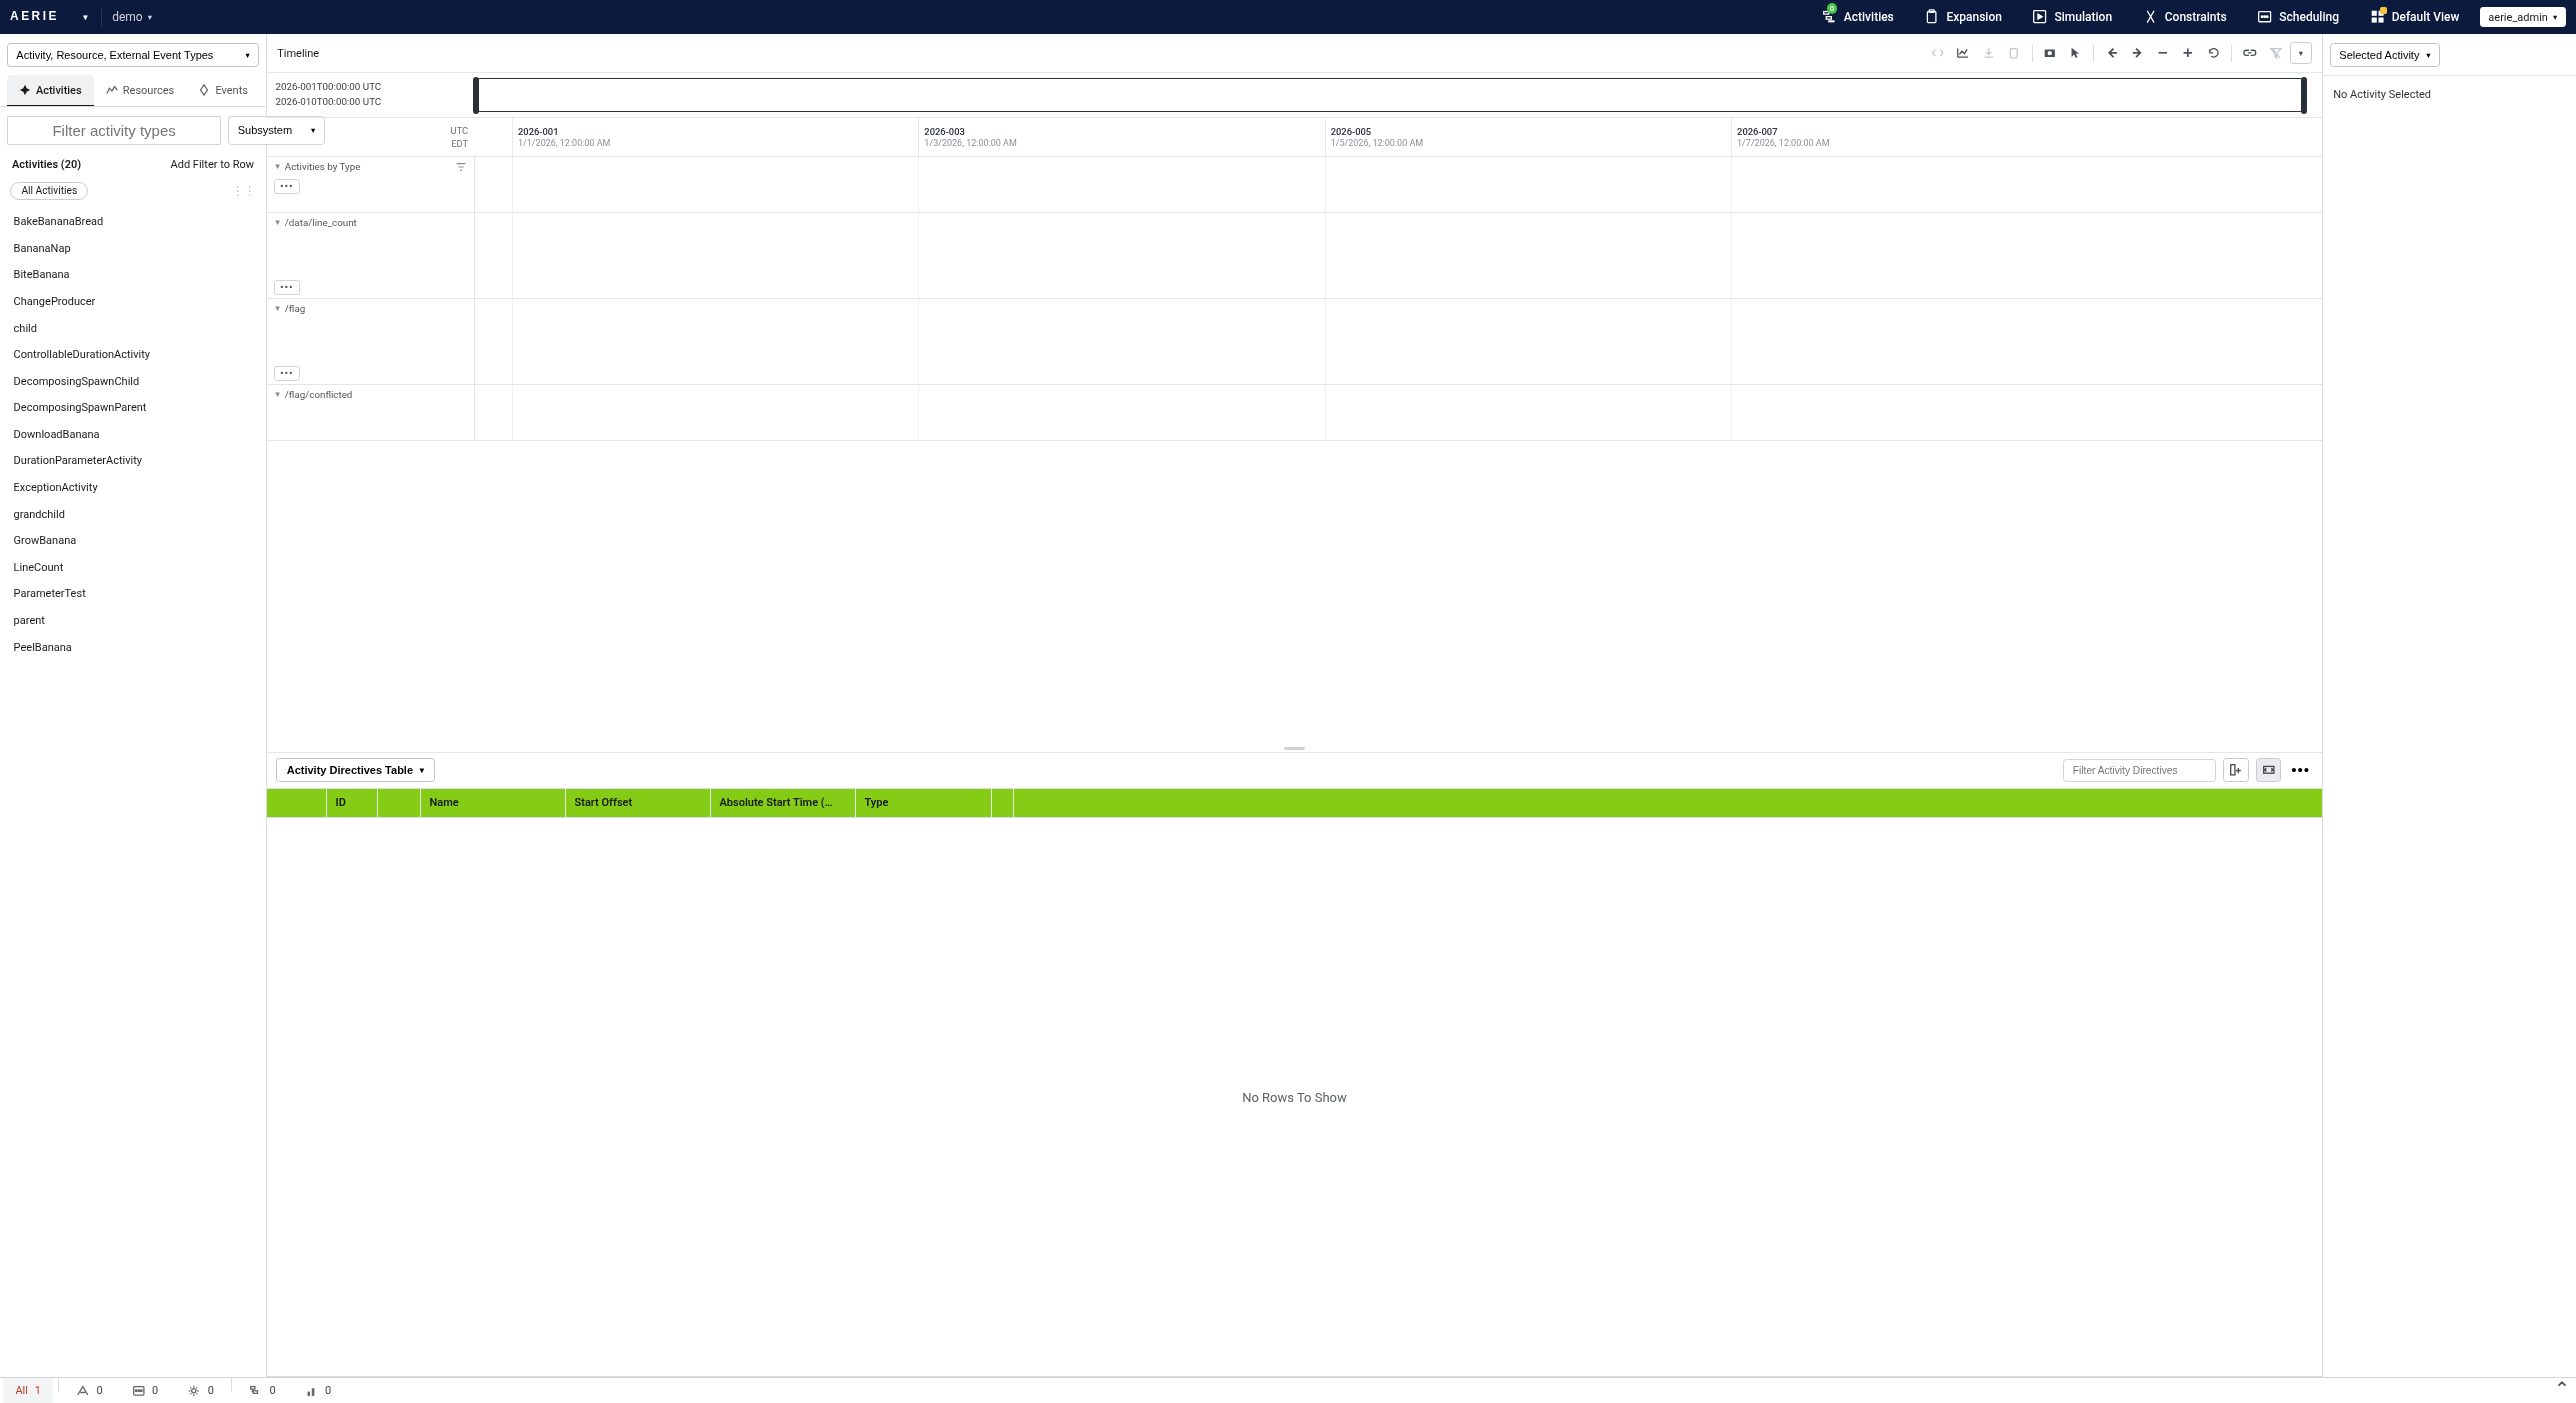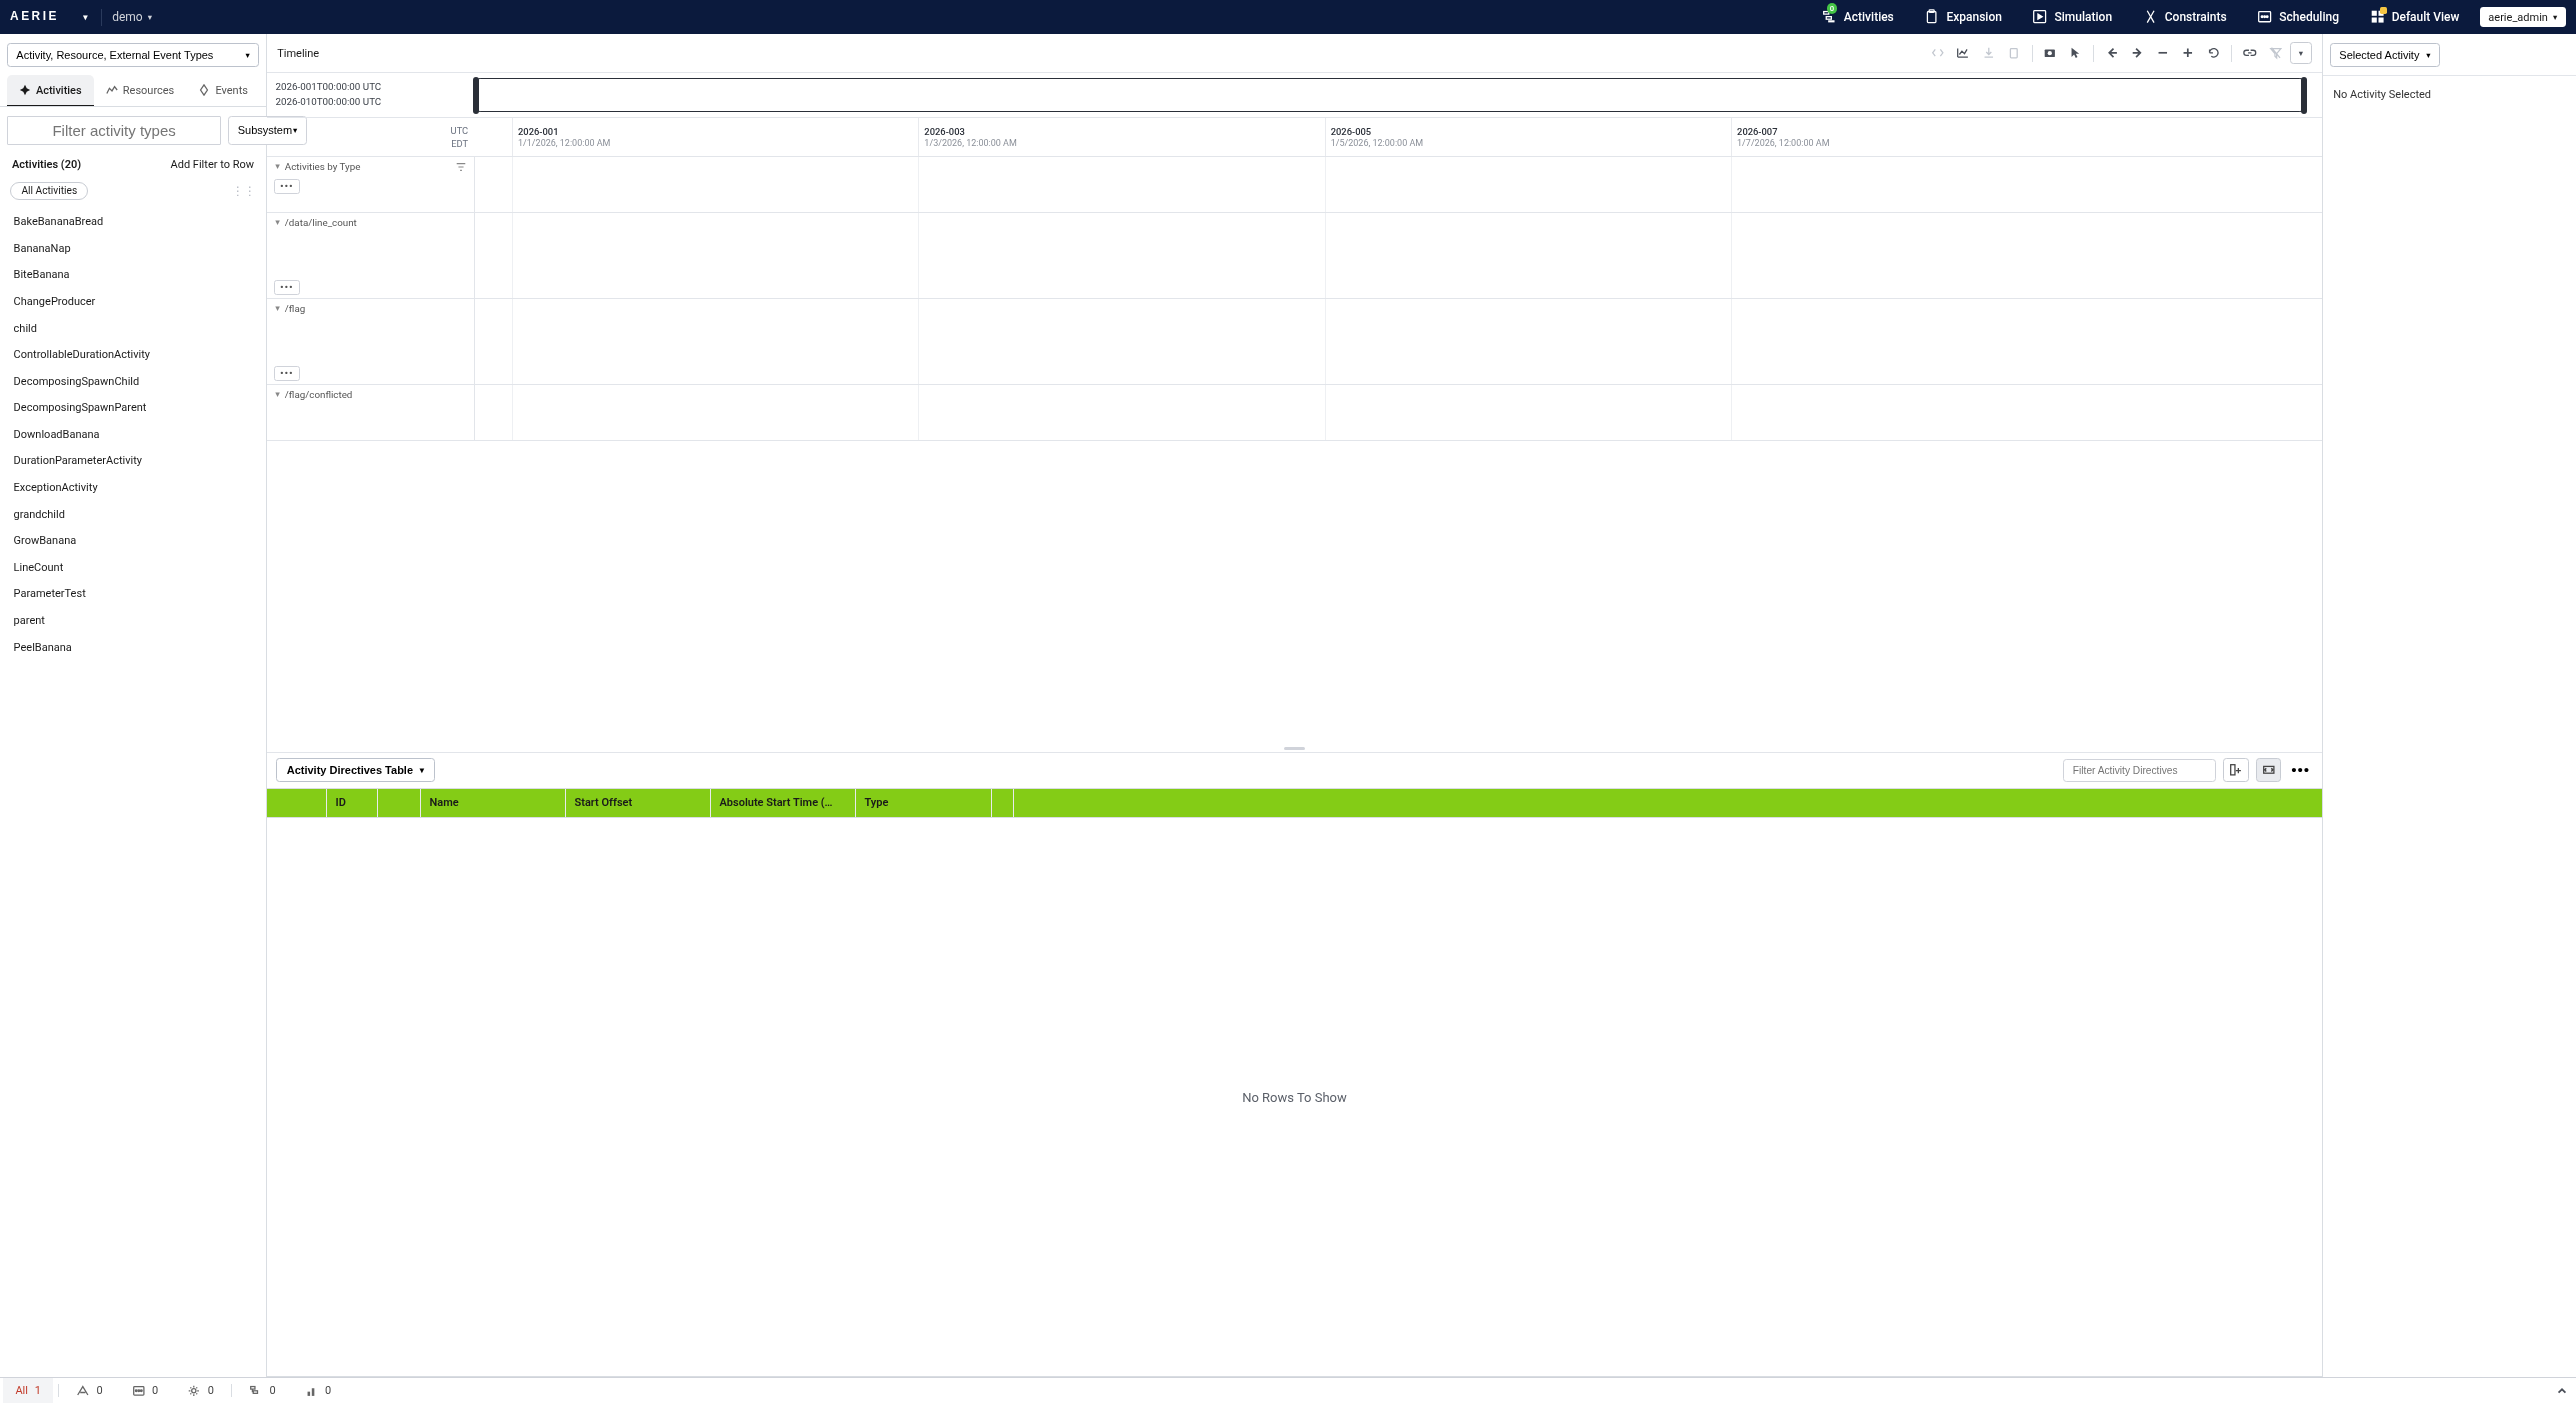--- a/index.html
+++ b/index.html
@@ -24,21 +24,21 @@
     .right-panel { width: 254px; border-left: 0.9px solid #d9dde2; display: flex; flex-direction: column; }
 
     
     .panel-selector { padding: 8.5px 6.8px; }
     .dropdown-btn { width: 100%; border: 0.9px solid #bcc2cc; border-radius: 3.4px; padding: 5.1px 8.5px; background: #fff; display: flex; align-items: center; justify-content: space-between; font-size: 11px; cursor: pointer; }
     .tabs { display: flex; border-bottom: 0.9px solid #d9dde2; padding-left: 6.8px; }
     .tab { display: flex; align-items: center; gap: 5.1px; padding: 8.5px 12px; font-size: 11px; color: #555; cursor: pointer; border-bottom: 1.7px solid transparent; }
     .tab.active { color: #1a1a1a; font-weight: 500; border-bottom-color: #1a1a1a; background: #f0f1f3; border-radius: 5.1px 5.1px 0 0;}
     .filter-row { display: flex; gap: 6.8px; padding: 8.5px 6.8px; }
     .filter-input { flex: 1; border: 0.9px solid #d0d3da; border-radius: 1px; padding: 5.1px 6.8px; font-size: 15px; text-align: center; }
-    .subsystem-btn { border: 0.9px solid #d0d3da; border-radius: 3.4px; padding: 5.1px 8.5px; background: #fff; display: flex; align-items: center; gap: 1px; font-size: 11px; cursor: pointer; }
+    .subsystem-btn { border: 0.9px solid #d0d3da; border-radius: 3.4px; padding: 5.1px 8.5px; background: #fff; display: flex; align-items: center; gap: 19px; font-size: 11px; cursor: pointer; }
     .section-header { display: flex; align-items: center; justify-content: space-between; padding: 5.1px 12px; }
     .section-title { font-weight: 600; font-size: 11px; }
     .add-filter-link { font-size: 11px; color: #1a1a1a; cursor: pointer; }
     .chip-row { display: flex; align-items: center; justify-content: space-between; padding: 5.1px 10.2px 8.5px; }
     .chip { border: 0.9px solid #c8ccd3; border-radius: 10.2px; padding: 2.6px 10.2px; font-size: 10.2px; background: #fff; }
     .drag-icon { color: #b4b9c2; cursor: grab; font-size: 12px;}
     .activity-list { flex: 1; overflow-y: auto; }
     .activity-item { padding: 6.8px 13.6px; font-size: 11px; cursor: pointer; }
 
     
@@ -88,21 +88,21 @@
     .grid-table { border-top: 0.9px solid #d9dde2; border-bottom: 0.9px solid #d9dde2; flex: 1; display: flex; flex-direction: column; }
     .grid-header-row { display: flex; height: 29px; border-bottom: 0.9px solid #d9dde2; background: #84cc16; }
     .grid-header-cell { display: flex; align-items: center; padding: 0 8.5px; font-weight: 600; font-size: 11px; border-right: 0.9px solid #e8eaee; }
     .grid-body { flex: 1; display: flex; align-items: center; justify-content: center; color: #5a5f68; font-size: 13px; }
 
     
     .right-panel-header { padding: 8.5px 6.8px; border-bottom: 0.9px solid #e2e5ea; }
     .right-panel-body { padding: 12px 10.2px; font-size: 11px; color: #333; }
 
     
-    .statusbar { height: 25.6px; border-top: 0.9px solid #d0d3da; display: flex; align-items: center; gap: 5.1px; font-size: 11px; padding: 0 3.4px; background: #fff; position: relative;}
+    .statusbar { height: 25.6px; border-top: 0.9px solid #d0d3da; display: flex; gap: 5.1px; font-size: 11px; padding: 0 3.4px; background: #fff; position: relative;}
     .status-item { display: flex; align-items: center; gap: 6.8px; padding: 0 12px; height: 100%;}
     .status-item.error { color: #c23b2a; background: #f3f4f6; }
     .status-div { width: 0.9px; height: 13.6px; background: #d9dde2; }
     .status-num { color: #444; }
     .status-caret { position:absolute; right: 8.5px; color: #4a4f58; cursor: pointer;}
 
     .chev { font-size: 8.5px; }
     svg { display: block; }
   </style>
 </head>

